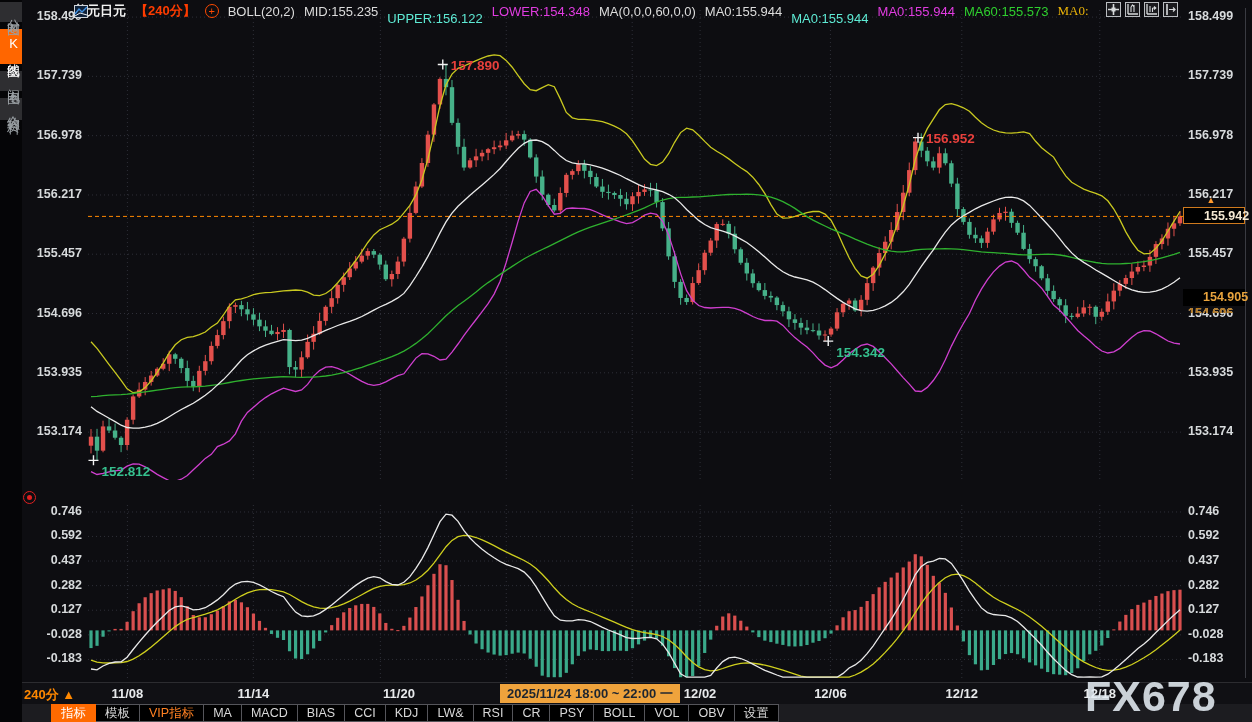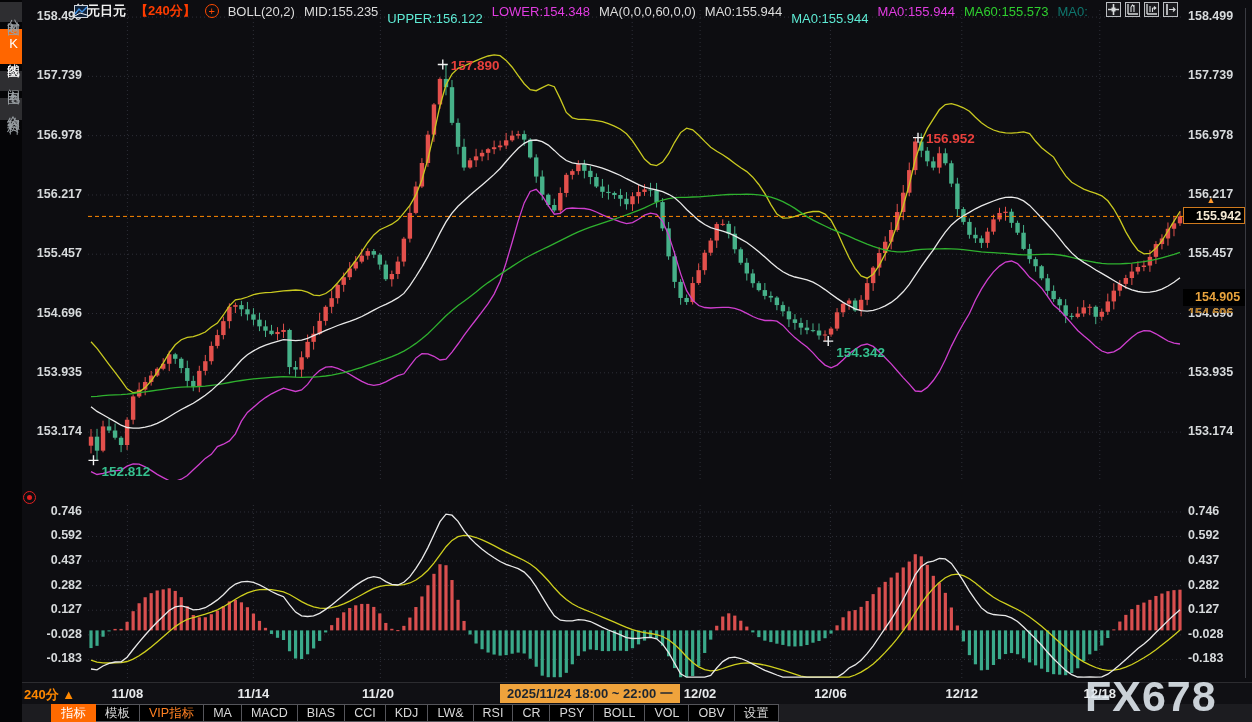--- a/index.html
+++ b/index.html
@@ -13,21 +13,21 @@
               background:#2e2e31; color:#9aa0a4; font-size:13px; padding:7px 0; margin:2px 0 7px 0;
               letter-spacing:2px; cursor:pointer; }
   .side-tab.active { background:#ff6600; color:#ffffff; }
 
   
   #header { position:absolute; left:74px; top:2px; height:18px; display:flex; align-items:center;
             gap:9px; font-size:13px; white-space:nowrap; z-index:20; }
   .hd-sym { color:#f2f2f2; font-weight:bold; }
   .hd-period { color:#ff3c00; font-weight:bold; }
   .hd-w { color:#dcdcdc; } .hd-y { color:#5eead4;margin-top:15px; } .hd-m { color:#e03ce0; }
-  .hd-g { color:#2fd02f; } .hd-gray { color:#0f766e; }
+  .hd-g { color:#2fd02f; } .hd-gray { color:#eab308;font-family:Liberation Serif, serif; }
   .add-icon { color:#ff4a00; width:14px; height:14px; border:1.5px solid #ff4a00; border-radius:50%;
               display:inline-flex; align-items:center; justify-content:center; font-size:11px; line-height:1; cursor:pointer; }
   .mini-ind { width:14px; height:13px; display:inline-block; }
 
   #corner-tools { position:absolute; left:1106px; top:2px; display:flex; gap:4px; z-index:25; }
   .ct-btn { width:15px; height:15px; border:1px solid #b9bcc0; background:#1a1a1e; color:#d7dadc;
             display:flex; align-items:center; justify-content:center; cursor:pointer; }
 
   
   .yl { position:absolute; font-size:12.5px; font-weight:bold; color:#d7dadc; line-height:15px; }
@@ -35,21 +35,21 @@
   .yl-right { left:1188px; width:60px; text-align:left; }
 
   svg { position:absolute; display:block; }
   #main-svg { left:88px; top:10px; }
   #macd-svg { left:88px; top:505px; }
 
   #right-border { position:absolute; left:1245px; top:8px; width:1px; height:670px; background:#3a3b42; }
 
   
   .price-tag { position:absolute; left:1183px; width:62px; height:17px; font-size:12.5px; font-weight:bold;
-               line-height:16px; padding-left:12px; background:#000; z-index:15; }
+               line-height:16px; padding-left:20px; background:#000; z-index:15; }
   #cur-price-tag { border:1px solid #cf7a1e; color:#f4e8d2; }
   #sec-price-tag { color:#e8a33d; }
   #cur-price-arrow { position:absolute; left:1205px; width:12px; text-align:center; color:#ff9a2e;
                      font-size:9px; line-height:9px; z-index:15; }
   #sec-price-under { position:absolute; left:1188px; width:60px; height:7px; overflow:hidden;
                      color:#b97a1e; font-size:12.5px; font-weight:bold; line-height:15px; z-index:14; }
 
   
   #macd-header { position:absolute; left:88px; top:489px; display:flex; gap:14px; font-size:13px; z-index:20; }
   #macd-settings-icon { position:absolute; left:23px; top:491px; width:13px; height:13px; border:1.5px solid #e02020;
@@ -797,21 +797,21 @@
       <path d="M3.0 164.0 L9.0 164.8 L15.0 161.0 L21.1 158.3 L27.1 157.0 L33.1 156.8 L39.1 152.2 L45.1 144.5 L51.1 137.1 L57.2 130.0 L63.2 123.3 L69.2 117.0 L75.2 111.3 L81.2 105.5 L87.2 101.9 L93.3 100.8 L99.3 102.4 L105.3 104.8 L111.3 104.4 L117.3 102.7 L123.3 99.1 L129.4 94.9 L135.4 89.7 L141.4 83.6 L147.4 79.1 L153.4 76.8 L159.4 76.3 L165.5 77.4 L171.5 79.9 L177.5 83.0 L183.5 86.5 L189.5 89.4 L195.5 91.7 L201.6 99.9 L207.6 107.1 L213.6 110.9 L219.6 111.5 L225.6 110.9 L231.6 108.4 L237.7 104.4 L243.7 100.1 L249.7 94.9 L255.7 89.9 L261.7 84.9 L267.7 80.4 L273.8 76.4 L279.8 73.1 L285.8 71.7 L291.8 72.8 L297.8 76.6 L303.8 79.4 L309.8 80.0 L315.9 77.3 L321.9 71.6 L327.9 63.4 L333.9 53.8 L339.9 42.6 L345.9 29.8 L352.0 16.7 L358.0 9.1 L364.0 10.2 L370.0 16.3 L376.0 25.7 L382.0 33.0 L388.1 39.1 L394.1 44.3 L400.1 48.7 L406.1 52.8 L412.1 56.5 L418.1 59.3 L424.2 61.5 L430.2 63.7 L436.2 67.1 L442.2 73.2 L448.2 81.8 L454.2 91.9 L460.3 101.9 L466.3 110.9 L472.3 115.2 L478.3 115.8 L484.3 115.8 L490.3 114.7 L496.4 115.1 L502.4 116.5 L508.4 119.3 L514.4 122.4 L520.4 125.0 L526.4 127.4 L532.5 129.9 L538.5 132.7 L544.5 133.5 L550.5 133.3 L556.5 132.7 L562.5 132.3 L568.6 133.8 L574.6 139.1 L580.6 147.7 L586.6 158.3 L592.6 168.8 L598.6 172.2 L604.7 172.2 L610.7 172.2 L616.7 172.2 L622.7 170.5 L628.7 163.0 L634.7 156.6 L640.8 152.9 L646.8 152.2 L652.8 153.5 L658.8 156.0 L664.8 159.1 L670.8 162.3 L676.9 165.4 L682.9 167.6 L688.9 170.0 L694.9 172.2 L700.9 172.2 L706.9 172.2 L713.0 172.2 L719.0 172.2 L725.0 172.2 L731.0 172.2 L737.0 172.2 L743.0 172.2 L749.1 172.2 L755.1 168.4 L761.1 163.0 L767.1 159.9 L773.1 155.3 L779.1 148.7 L785.2 140.8 L791.2 132.0 L797.2 123.2 L803.2 114.4 L809.2 104.7 L815.2 94.3 L821.3 82.7 L827.3 69.6 L833.3 61.4 L839.3 57.4 L845.3 56.1 L851.3 53.5 L857.3 53.9 L863.4 58.4 L869.4 66.8 L875.4 76.1 L881.4 86.1 L887.4 94.9 L893.4 102.9 L899.5 107.6 L905.5 109.5 L911.5 110.1 L917.5 110.6 L923.5 112.9 L929.5 116.5 L935.6 122.0 L941.6 128.0 L947.6 133.9 L953.6 140.3 L959.6 147.3 L965.6 153.8 L971.7 159.6 L977.7 165.4 L983.7 169.7 L989.7 172.0 L995.7 172.2 L1001.7 171.9 L1007.8 172.2 L1013.8 171.9 L1019.8 169.2 L1025.8 164.7 L1031.8 159.7 L1037.8 154.4 L1043.9 148.9 L1049.9 143.6 L1055.9 138.9 L1061.9 133.7 L1067.9 127.5 L1073.9 121.7 L1080.0 115.6 L1086.0 110.1 L1092.0 104.8 " stroke="#e9e9e9" fill="none" stroke-width="1.3"></path>
     </svg>
 
   <div id="right-border"></div>
 
   <div id="xaxis-row">
     <div id="period-label">240分 ▲</div>
     <div id="date-box">2025/11/24 18:00 ~ 22:00 一</div>
   <div class="x-tick" style="left: 127.42px;">11/08</div>
       <div class="x-tick" style="left: 253.345px;">11/14</div>
-      <div class="x-tick" style="left: 378px;">11/20</div>
+      <div class="x-tick" style="left: 399px;">11/20</div>
       <div class="x-tick" style="left: 700.105px;">12/02</div>
       <div class="x-tick" style="left: 830.41px;">12/06</div>
       <div class="x-tick" style="left: 961.81px;">12/12</div>
       <div class="x-tick" style="left: 1099.78px;">12/18</div>
     </div>
 
   <div id="toolbar">
       <div class="tb-btn active">指标</div>
       <div class="tb-btn">模板</div>
       <div class="tb-btn vip">VIP指标</div>

